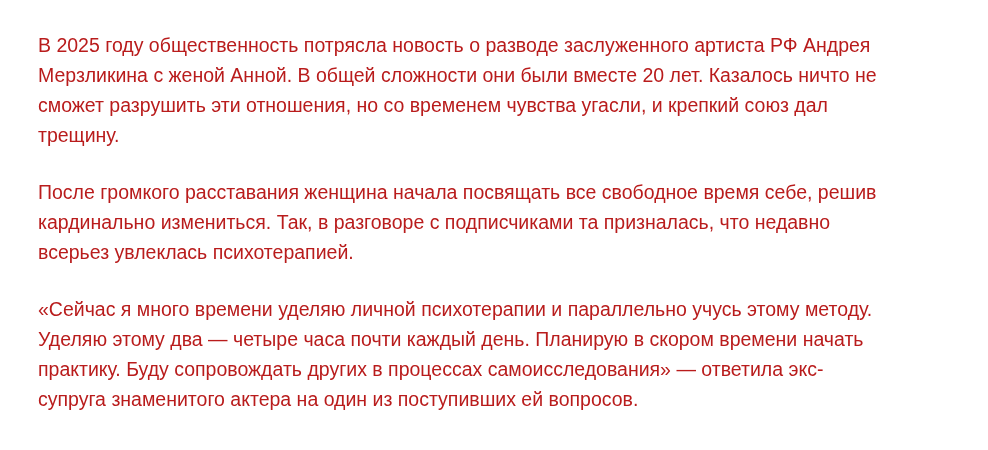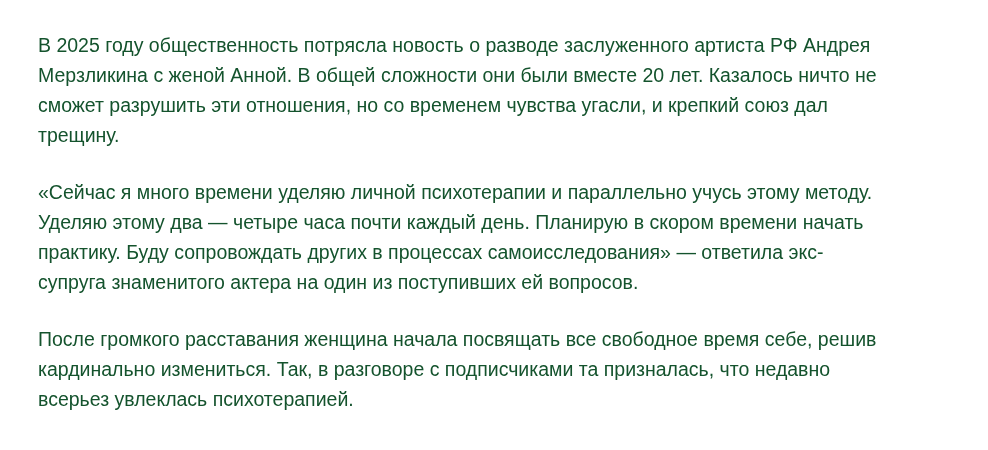--- a/index.html
+++ b/index.html
@@ -8,39 +8,39 @@
   }
   body {
     width: 988px;
     height: 450px;
     background: #ffffff;
     overflow: hidden;
     font-family: "Liberation Sans", "DejaVu Sans", sans-serif;
   }
   .article {
     padding: 30px 10px 0 38px;
-    color: #14532d;
+    color: #b91c1c;
   }
   .article p {
     margin: 0 0 27px 0;
     font-size: 19.5px;
     line-height: 30px;
     font-weight: 400;
     letter-spacing: 0;
     white-space: pre; 
   }
 </style>
 </head>
 <body>
 
 <div class="article">
   <p>В 2025 году общественность потрясла новость о разводе заслуженного артиста РФ Андрея
 Мерзликина с женой Анной. В общей сложности они были вместе 20 лет. Казалось ничто не
 сможет разрушить эти отношения, но со временем чувства угасли, и крепкий союз дал
 трещину.</p>
+  <p>После громкого расставания женщина начала посвящать все свободное время себе, решив
+кардинально измениться. Так, в разговоре с подписчиками та призналась, что недавно
+всерьез увлеклась психотерапией.</p>
   <p>«Сейчас я много времени уделяю личной психотерапии и параллельно учусь этому методу.
 Уделяю этому два — четыре часа почти каждый день. Планирую в скором времени начать
 практику. Буду сопровождать других в процессах самоисследования» — ответила экс-
 супруга знаменитого актера на один из поступивших ей вопросов.</p>
-  <p>После громкого расставания женщина начала посвящать все свободное время себе, решив
-кардинально измениться. Так, в разговоре с подписчиками та призналась, что недавно
-всерьез увлеклась психотерапией.</p>
 </div>
 
 </body></html>

